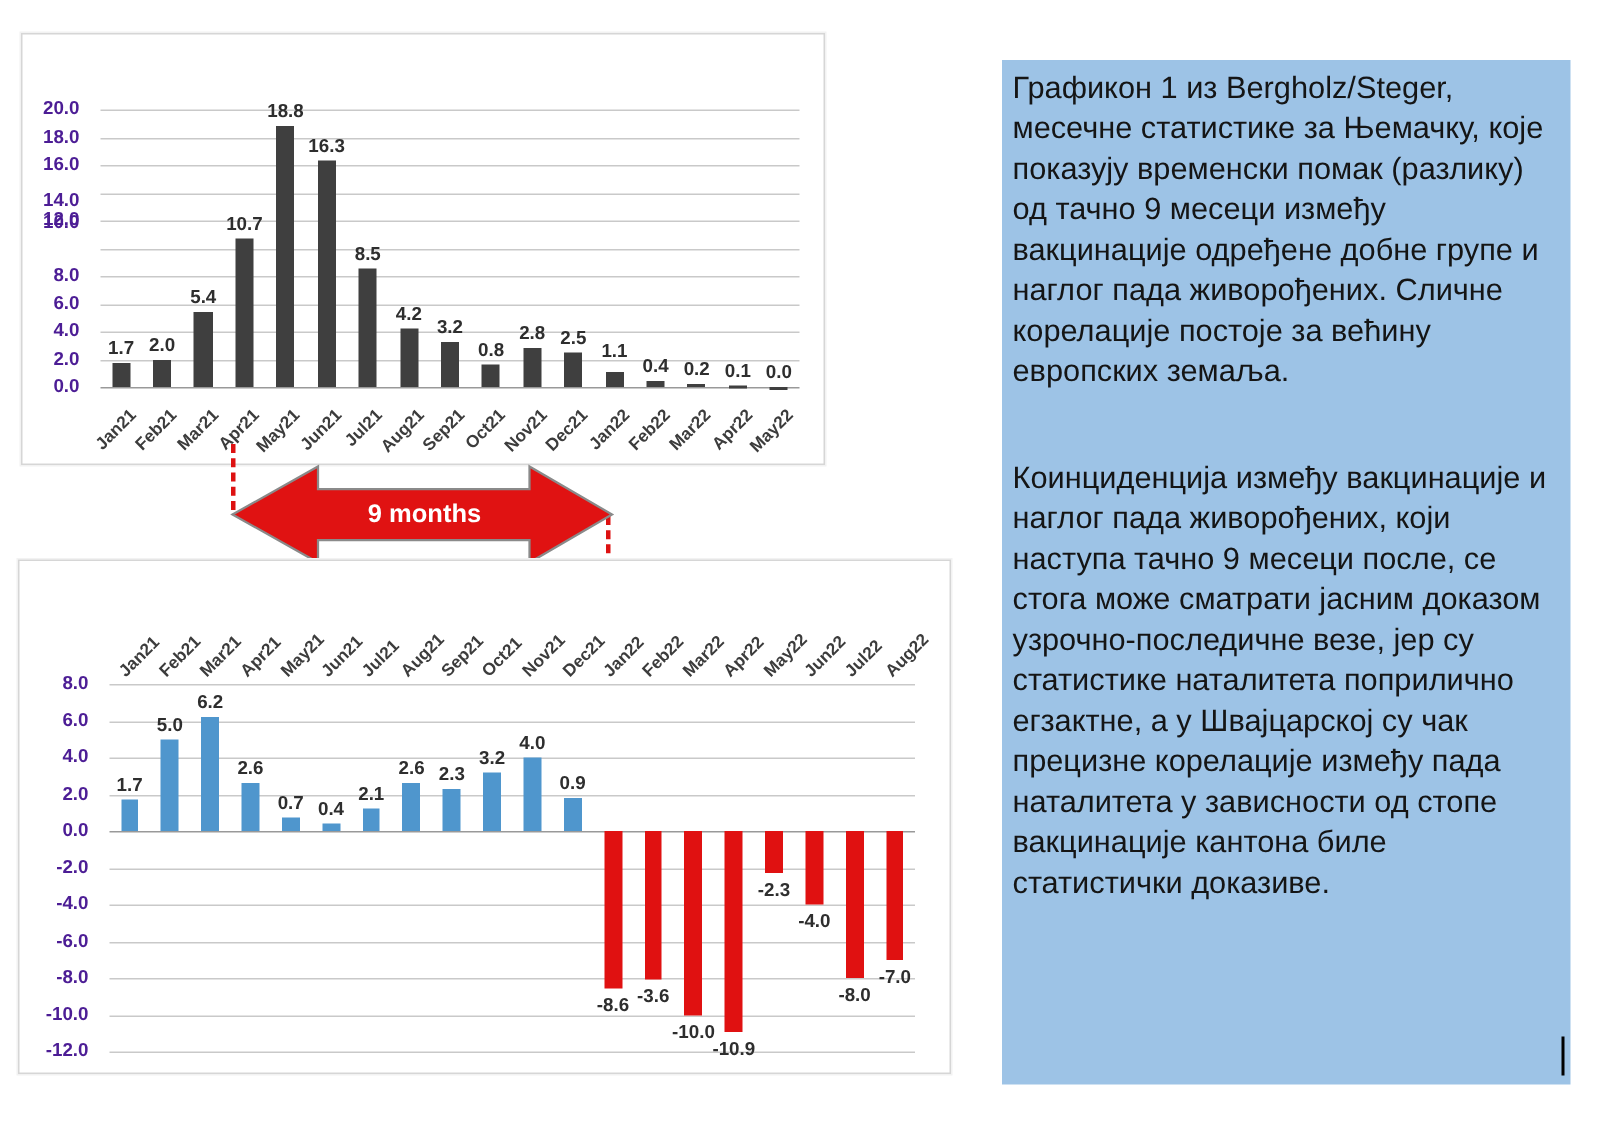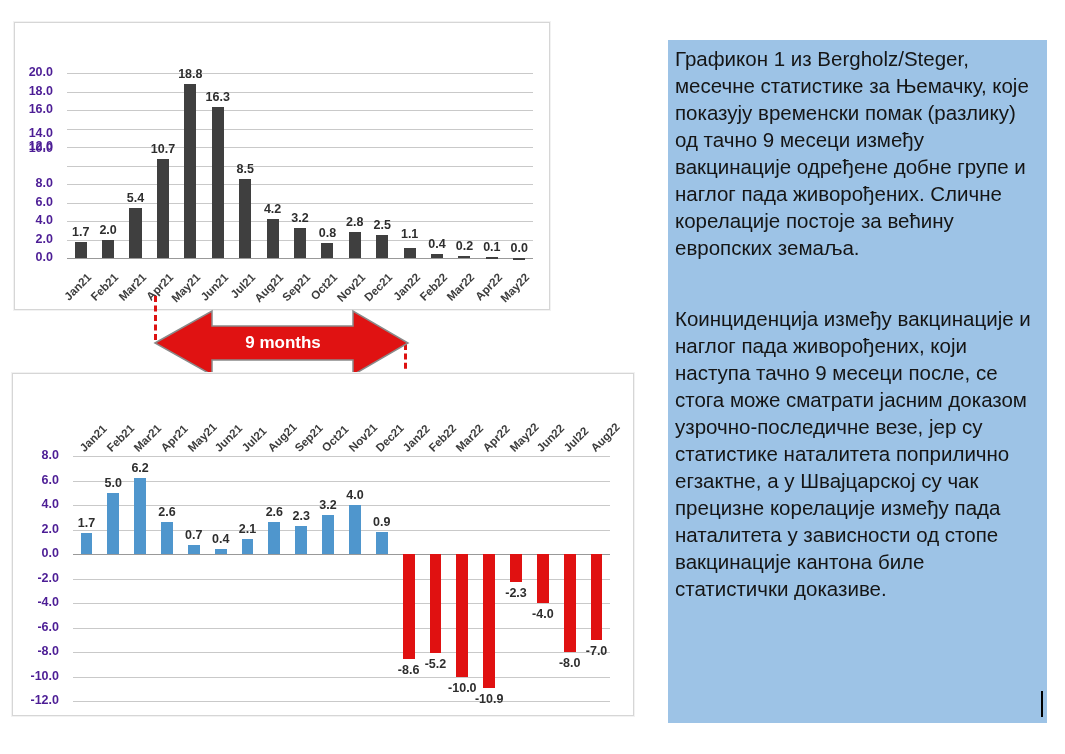--- a/index.html
+++ b/index.html
@@ -210,21 +210,21 @@
       <div class="dlabel" style="left: 204.225px; top: 52.825px;">2.3</div>
       <div class="bar" style="left: 249.168px; width: 11.814px; top: 58.8px; height: 39.2px; background: rgb(79, 150, 205);"></div>
       <div class="dlabel" style="left: 231.075px; top: 41.8px;">3.2</div>
       <div class="bar" style="left: 276.018px; width: 11.814px; top: 49px; height: 49px; background: rgb(79, 150, 205);"></div>
       <div class="dlabel" style="left: 257.925px; top: 32px;">4.0</div>
       <div class="bar" style="left: 302.868px; width: 11.814px; top: 75.95px; height: 22.05px; background: rgb(79, 150, 205);"></div>
       <div class="dlabel" style="left: 284.775px; top: 58.95px;">0.9</div>
       <div class="bar" style="left: 329.718px; width: 11.814px; top: 98px; height: 105.35px; background: rgb(224, 17, 17);"></div>
       <div class="dlabel" style="left: 311.625px; top: 207.35px;">-8.6</div>
       <div class="bar" style="left: 356.568px; width: 11.814px; top: 98px; height: 99.225px; background: rgb(224, 17, 17);"></div>
-      <div class="dlabel" style="left: 338.475px; top: 201.225px;">-5.2</div>
+      <div class="dlabel" style="left: 338.475px; top: 201.225px;">-3.6</div>
       <div class="bar" style="left: 383.418px; width: 11.814px; top: 98px; height: 122.5px; background: rgb(224, 17, 17);"></div>
       <div class="dlabel" style="left: 365.325px; top: 224.5px;">-10.0</div>
       <div class="bar" style="left: 410.268px; width: 11.814px; top: 98px; height: 133.525px; background: rgb(224, 17, 17);"></div>
       <div class="dlabel" style="left: 392.175px; top: 235.525px;">-10.9</div>
       <div class="bar" style="left: 437.118px; width: 11.814px; top: 98px; height: 28.175px; background: rgb(224, 17, 17);"></div>
       <div class="dlabel" style="left: 419.025px; top: 130.175px;">-2.3</div>
       <div class="bar" style="left: 463.968px; width: 11.814px; top: 98px; height: 49px; background: rgb(224, 17, 17);"></div>
       <div class="dlabel" style="left: 445.875px; top: 151px;">-4.0</div>
       <div class="bar" style="left: 490.818px; width: 11.814px; top: 98px; height: 98px; background: rgb(224, 17, 17);"></div>
       <div class="dlabel" style="left: 472.725px; top: 200px;">-8.0</div>

